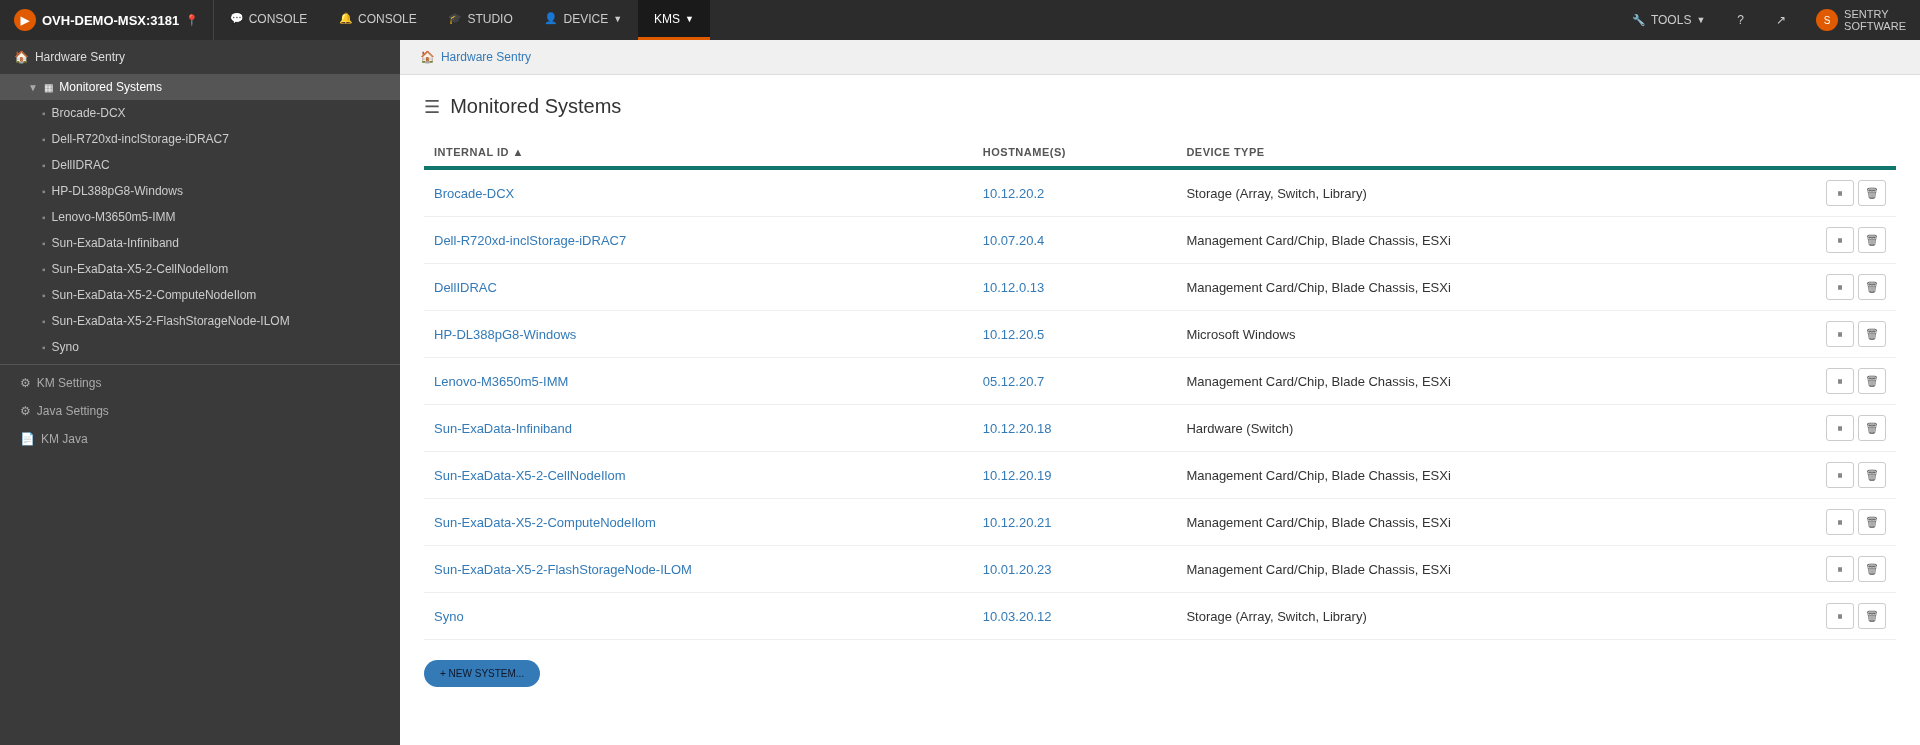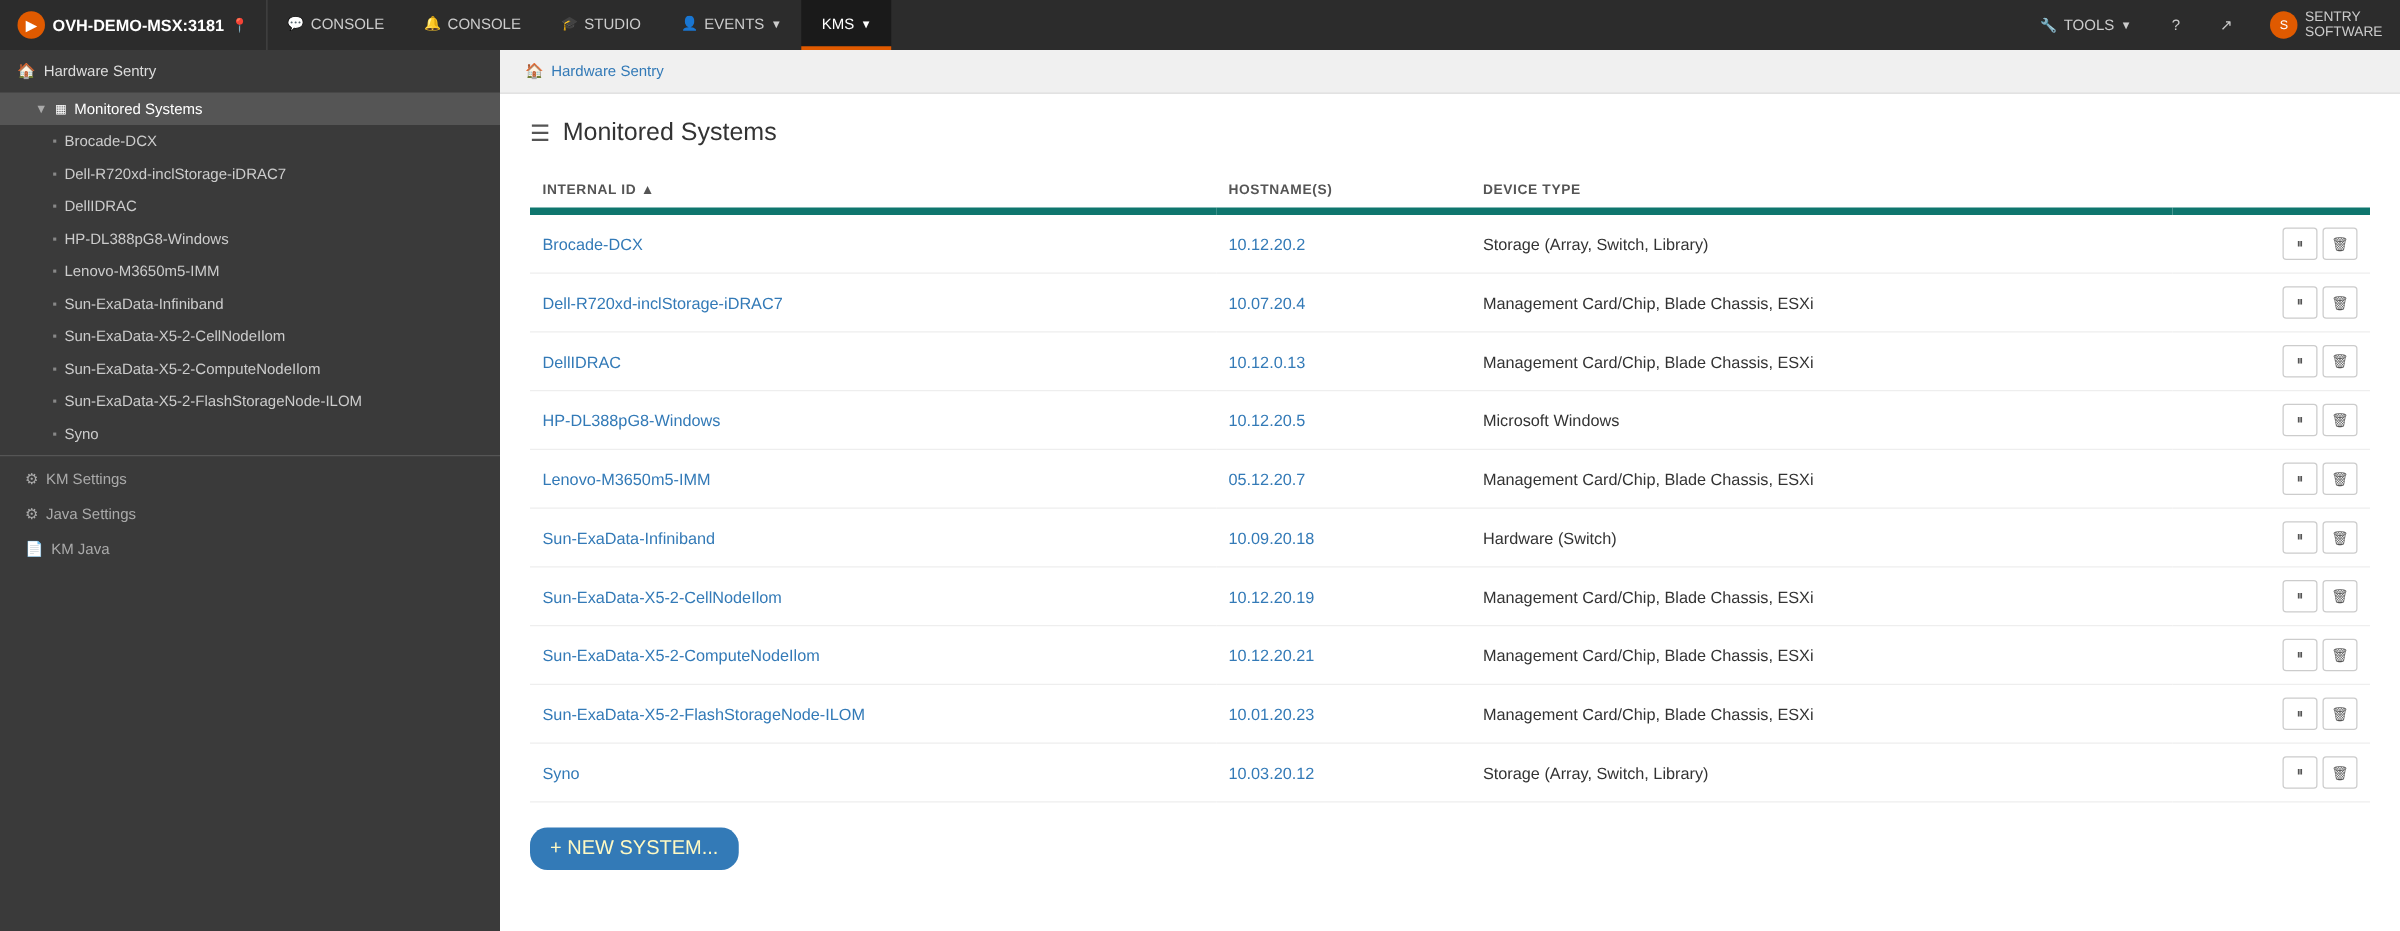--- a/index.html
+++ b/index.html
@@ -123,21 +123,21 @@
     table {
       width: 100%;
       border-collapse: collapse;
     }
     thead th {
       text-align: left;
       padding: 8px 10px;
       font-size: 11px;
       font-weight: bold;
       color: #555;
-      border-bottom: 6px solid #0f766e;
+      border-bottom: 4px solid #0f766e;
       letter-spacing: 0.5px;
     }
     tbody tr {
       border-bottom: 1px solid #eee;
     }
     tbody td {
       padding: 10px 10px;
       font-size: 13px;
       vertical-align: middle;
     }
@@ -152,26 +152,26 @@
       width: 28px; height: 26px;
       cursor: pointer;
       display: flex; align-items: center; justify-content: center;
       font-size: 11px; color: #555;
     }
 
     
     .new-system-btn {
       margin-top: 20px;
       background: #337ab7;
-      color: #fef9c3;
+      color: #0f172a;
       border: none;
       padding: 8px 16px;
       border-radius: 14px;
       cursor: pointer;
-      font-size: 16px;
+      font-size: 10px;
       display: inline-flex; align-items: center; gap: 6px;
     }
 
     
     .sidebar::-webkit-scrollbar { width: 6px; }
     .sidebar::-webkit-scrollbar-thumb { background: #555; border-radius: 3px; }
     .content::-webkit-scrollbar { width: 6px; }
     .content::-webkit-scrollbar-thumb { background: #ccc; border-radius: 3px; }
   </style>
 </head>
@@ -191,21 +191,21 @@
   <div class="nav-item">
     <span class="nav-icon">🔔</span>
     <span>CONSOLE</span>
   </div>
   <div class="nav-item">
     <span class="nav-icon">🎓</span>
     <span>STUDIO</span>
   </div>
   <div class="nav-item">
     <span class="nav-icon">👤</span>
-    <span>EVENTS</span>
+    <span>DEVICE</span>
     <span style="font-size:9px;">▼</span>
   </div>
   <div class="nav-item active">
     <span>KMS</span>
     <span style="font-size:9px;">▼</span>
   </div>
 
   <div class="nav-right">
     <div class="nav-item">
       <span style="font-size:11px;">🔧</span>
@@ -372,21 +372,21 @@
     <td>Management Card/Chip, Blade Chassis, ESXi</td>
     <td>
       <div class="action-btns">
         <button class="action-btn" title="Pause">⏸</button>
         <button class="action-btn" title="Delete">🗑</button>
       </div>
     </td>
   </tr>
             <tr>
     <td><a class="link-cell">Sun-ExaData-Infiniband</a></td>
-    <td><a class="link-cell">10.09.20.18</a></td>
+    <td><a class="link-cell">10.12.20.18</a></td>
     <td>Hardware (Switch)</td>
     <td>
       <div class="action-btns">
         <button class="action-btn" title="Pause">⏸</button>
         <button class="action-btn" title="Delete">🗑</button>
       </div>
     </td>
   </tr>
             <tr>
     <td><a class="link-cell">Sun-ExaData-X5-2-CellNodeIlom</a></td>

